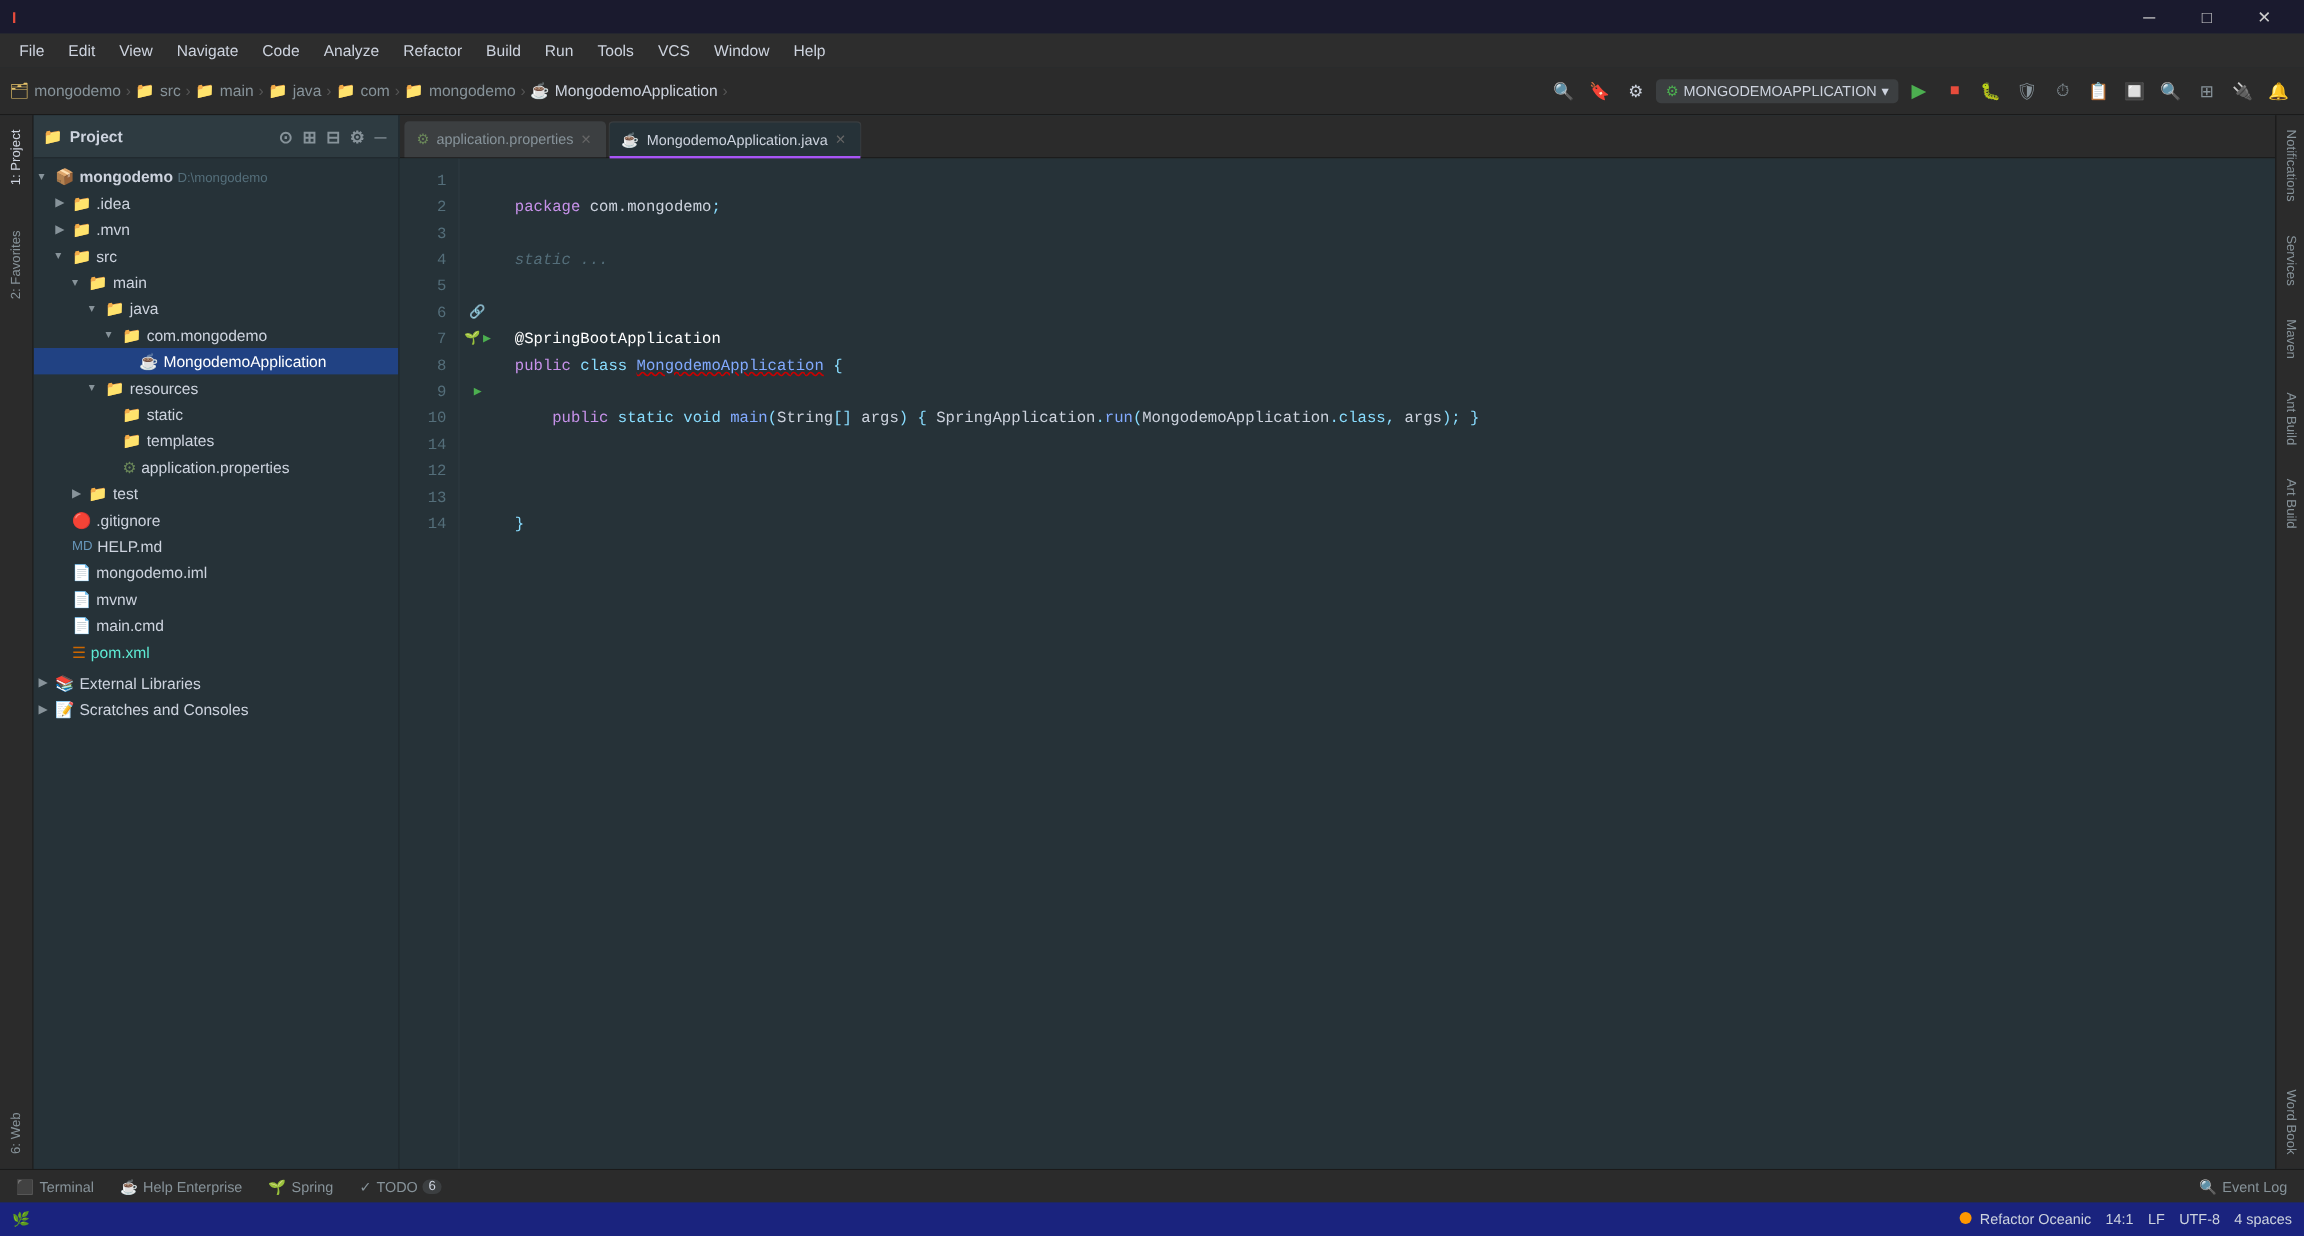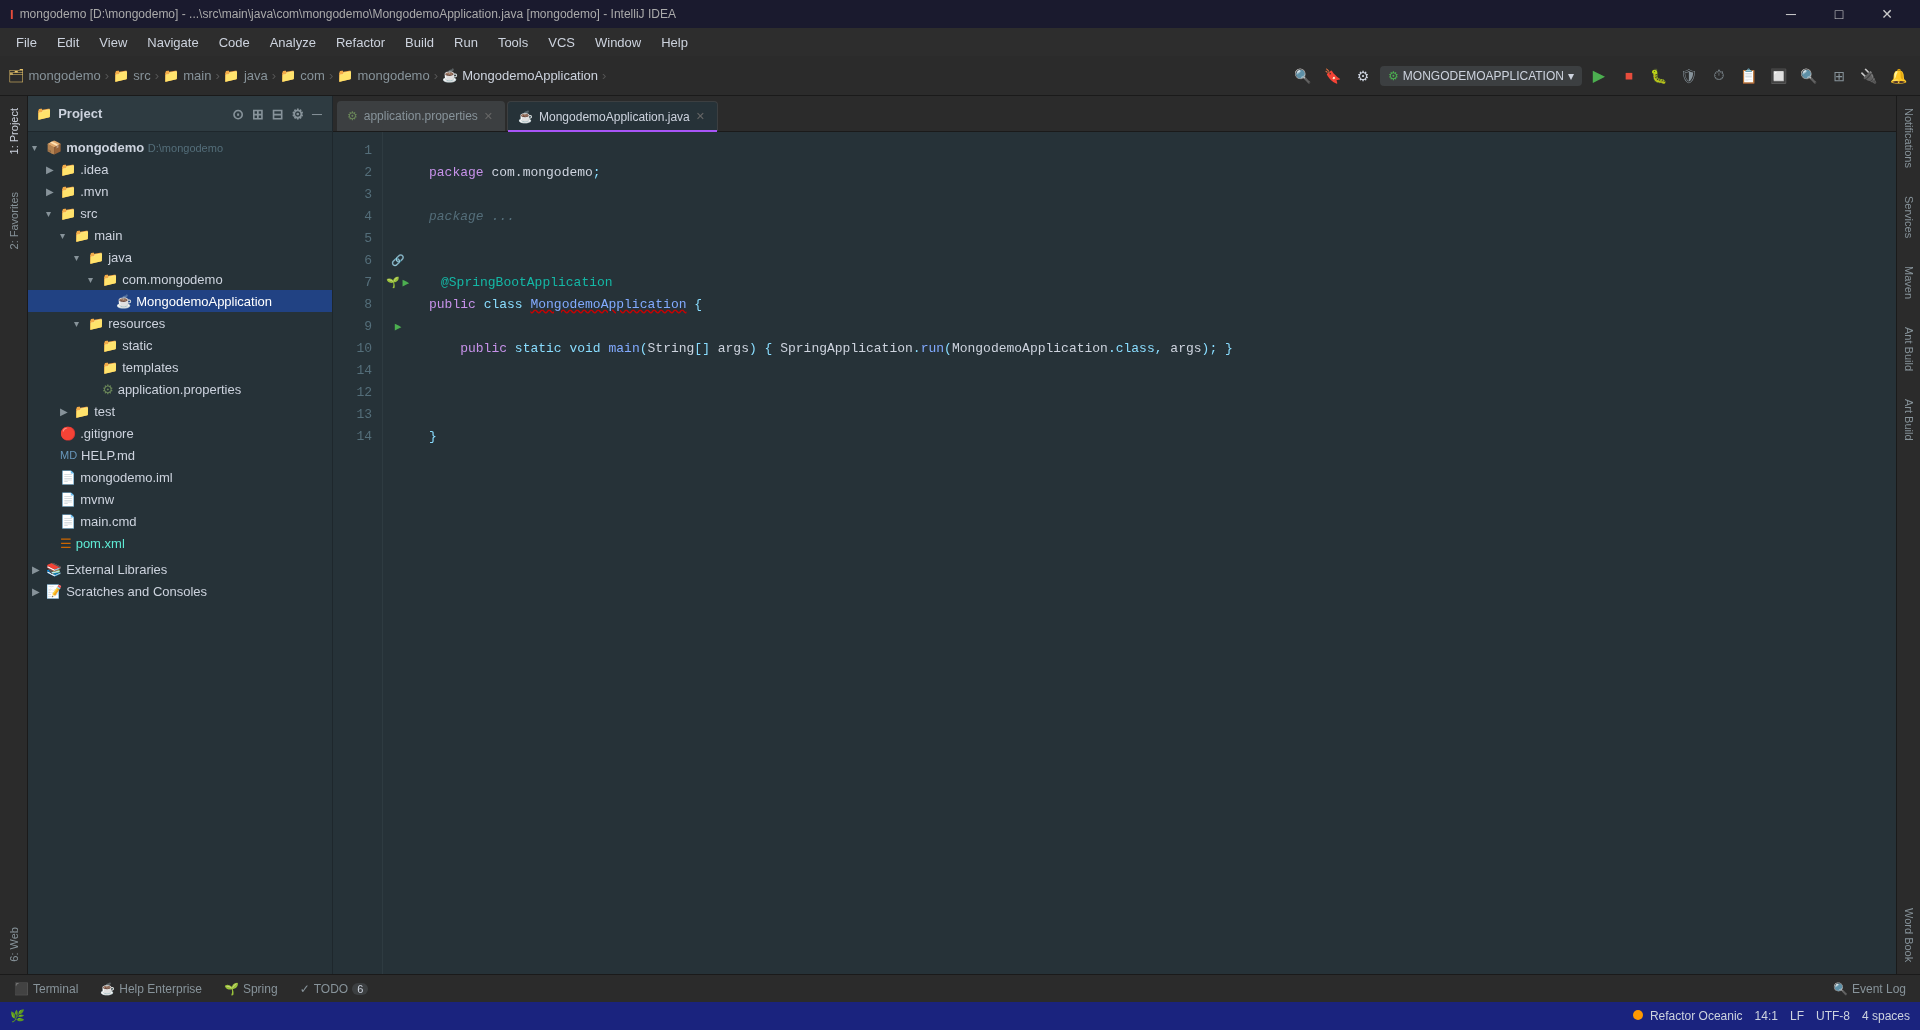--- a/index.html
+++ b/index.html
@@ -210,21 +210,21 @@
       line-height: 22px;
       overflow: auto;
       white-space: pre;
     }
     #code-content::-webkit-scrollbar { width: 8px; height: 8px; }
     #code-content::-webkit-scrollbar-thumb { background: #3c3f41; }
 
     
     .kw { color: #c792ea; } 
     .kw2 { color: #89ddff; } 
-    .ann { color: #14b8a6; margin-left: 12px; } 
+    .ann { color: #ffffff; } 
     .cls { color: #82aaff; } 
     .fn { color: #82aaff; }
     .cmt { color: #546e7a; font-style: italic; }
     .pkg { color: #cdd3de; }
     .op { color: #89ddff; }
     .paren { color: #89ddff; }
 
     
     #left-vtabs {
       width: 28px;
@@ -314,21 +314,20 @@
       color: #4caf50;
       font-size: 11px;
     }
     .gutter-line { display: block; height: 22px; text-align: center; }
   </style>
 </head>
 <body>
 
 <div id="title-bar">
   <span style="color:#e74c3c; font-weight:bold; margin-right:6px; font-size:13px;">I</span>
-  <span>mongodemo [D:\mongodemo] - ...\src\main\java\com\mongodemo\MongodemoApplication.java [mongodemo] - IntelliJ IDEA</span>
   <div class="window-controls">
     <div class="win-btn">─</div>
     <div class="win-btn">□</div>
     <div class="win-btn close">✕</div>
   </div>
 </div>
 
 <div id="menu-bar">
   <div class="menu-item">File</div>
   <div class="menu-item">Edit</div>
@@ -619,21 +618,21 @@
         <span class="gutter-line"></span>
         <span class="gutter-line"></span>
         <span class="gutter-line"></span>
         <span class="gutter-line"></span>
         <span class="gutter-line"></span>
       </div>
 
       <div id="code-content">
 <span class="kw">package</span> <span class="pkg">com.mongodemo</span><span class="op">;</span>
 
-<span class="cmt">package ...</span>
+<span class="cmt">static ...</span>
 
 
 <span class="ann">@SpringBootApplication</span>
 <span class="kw">public</span> <span class="kw2">class</span> <span class="cls" style="text-decoration:underline wavy #cc0000;">MongodemoApplication</span> <span class="op">{</span>
 
     <span class="kw">public</span> <span class="kw2">static</span> <span class="kw2">void</span> <span class="fn">main</span><span class="paren">(</span>String<span class="paren">[]</span> args<span class="paren">)</span> <span class="op">{</span> SpringApplication<span class="op">.</span><span class="fn">run</span><span class="paren">(</span>MongodemoApplication<span class="op">.</span><span class="kw2">class</span><span class="op">,</span> args<span class="paren">)</span><span class="op">;</span> <span class="op">}</span>
 
 
 
 <span class="op">}</span>

